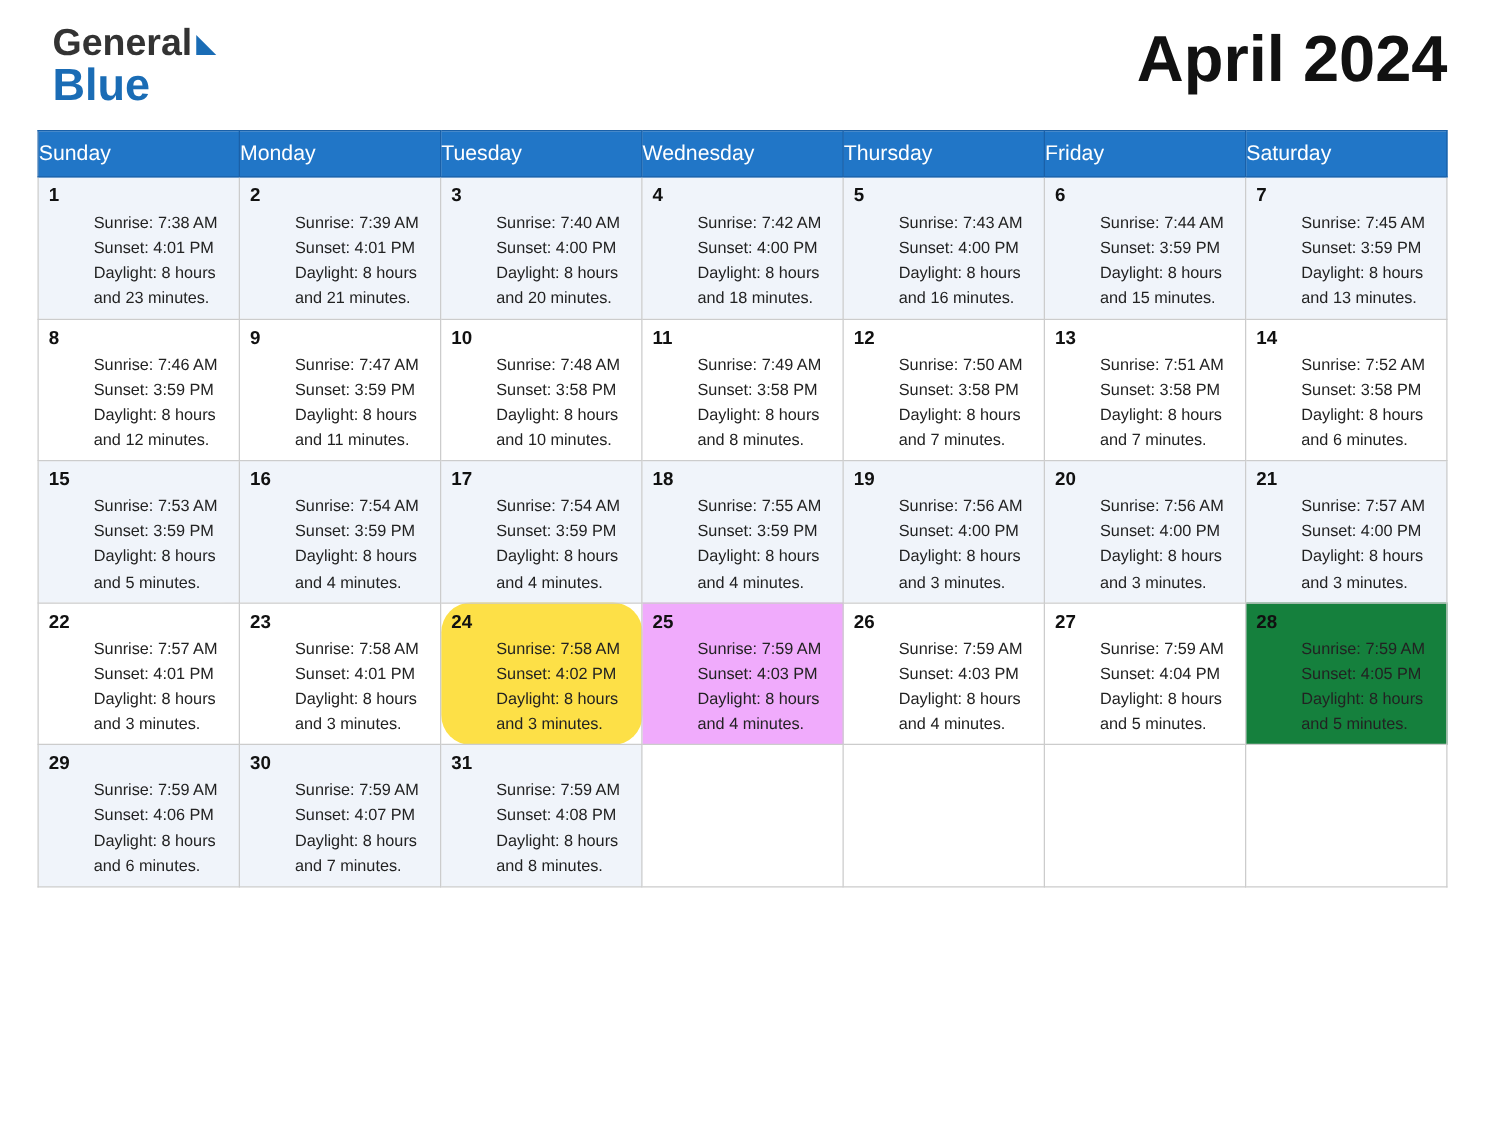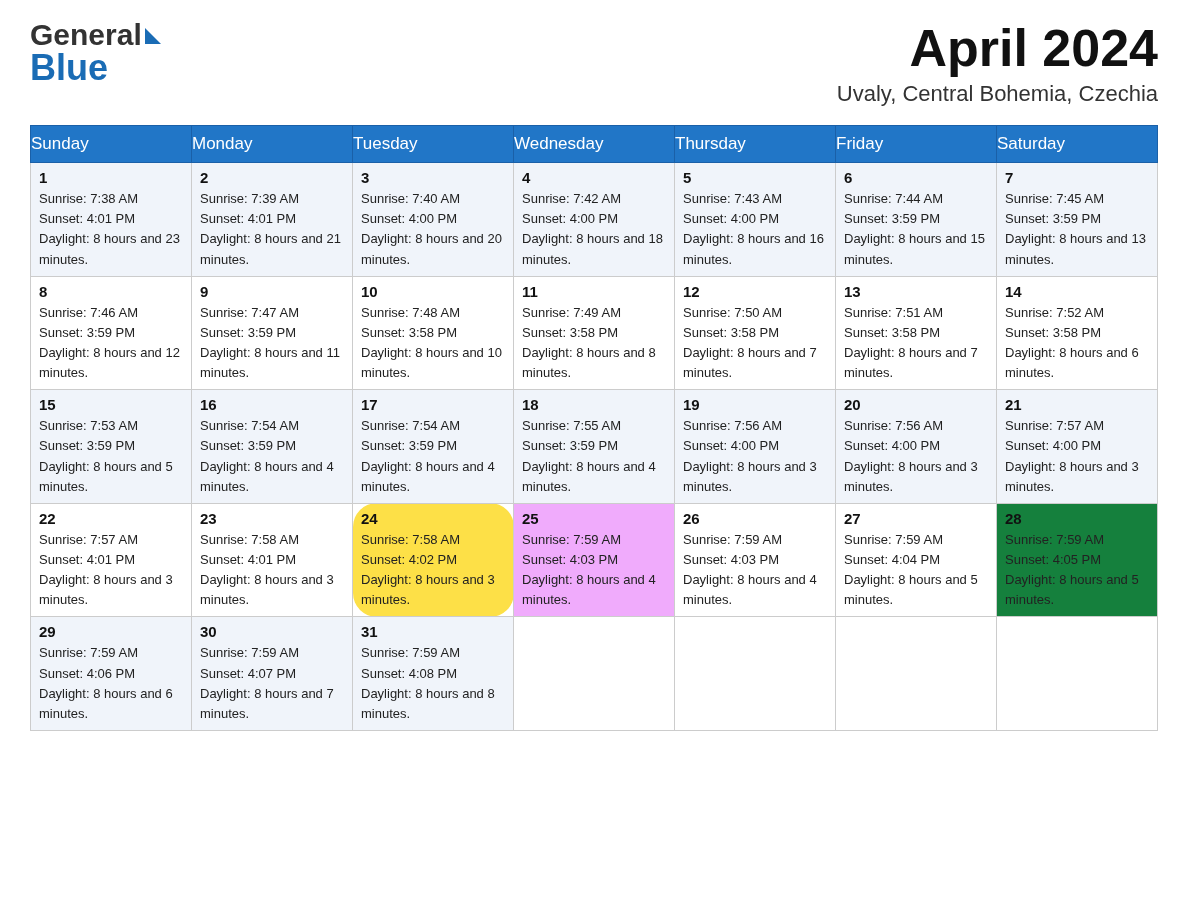--- a/index.html
+++ b/index.html
@@ -16,20 +16,21 @@
       align-items: flex-start;
       margin-bottom: 18px;
     }
     .logo {
       display: flex;
       align-items: center;
       gap: 0;
     }
     .logo-combined {
       line-height: 1;
+      margin-left: 12px;
     }
     .logo-line1 {
       font-size: 28px;
       font-weight: bold;
       color: #333;
       display: flex;
       align-items: center;
     }
     .logo-line2 {
       font-size: 36px;
@@ -94,20 +95,21 @@
       font-size: 15px;
       font-weight: bold;
       display: block;
       margin-bottom: 3px;
       color: #111;
     }
     .day-info {
       font-size: 13px;
       color: #222;
       line-height: 1.55;
+      margin-left: 36px;
     }
     .empty-cell {
       background: #fff !important;
     }
     
   </style>
 </head>
 <body>
 
 <div class="header">
@@ -115,21 +117,20 @@
     <div class="logo-combined">
       <div class="logo-line1">
         <span style="font-size:30px;font-weight:bold;color:#333;">General</span>
         <span class="logo-triangle"></span>
       </div>
       <span class="logo-line2">Blue</span>
     </div>
   </div>
   <div class="title-block">
     <div class="month-year">April 2024</div>
-    <div class="location">Uvaly, Central Bohemia, Czechia</div>
   </div>
 </div>
 
 <table class="calendar-table">
   <thead>
     <tr>
     <th>Sunday</th>
         <th>Monday</th>
         <th>Tuesday</th>
         <th>Wednesday</th>

